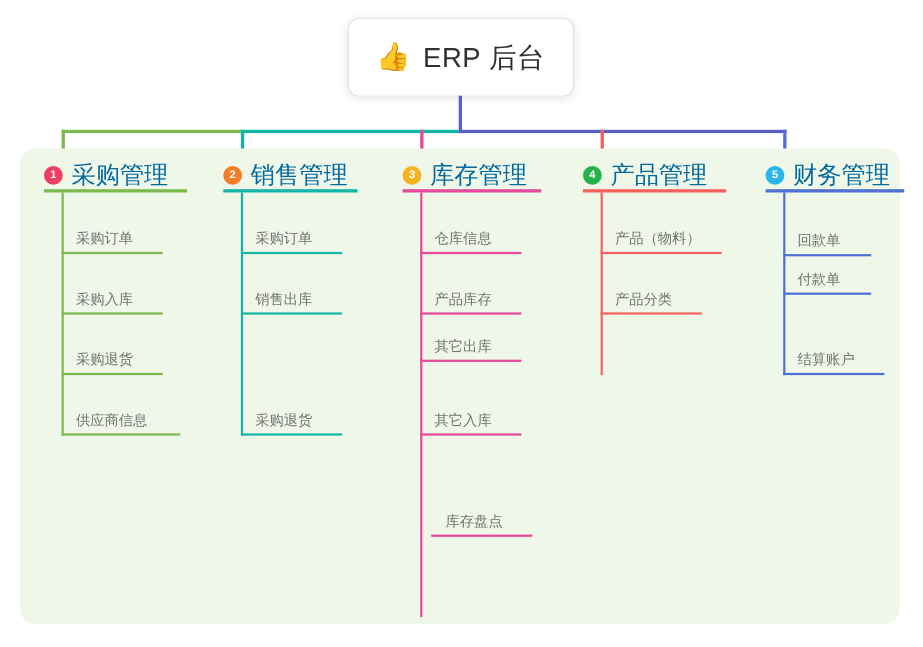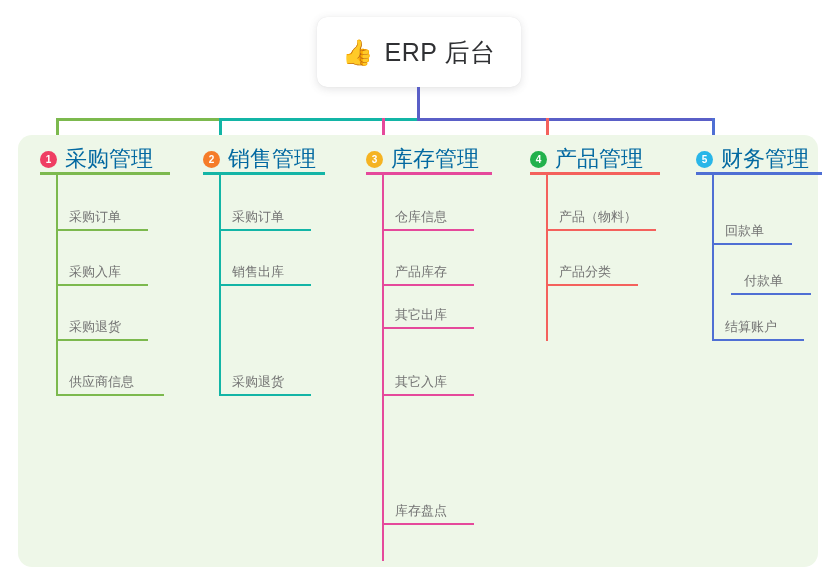--- a/index.html
+++ b/index.html
@@ -204,21 +204,21 @@
         <div class="leaf-line" style="width: 92px; background: rgb(229, 73, 155);"></div>
       </div>
       <div class="leaf" style="top: 168px; width: 92px; height: 26px;">
         <span class="leaf-label">其它出库</span>
         <div class="leaf-line" style="width: 92px; background: rgb(229, 73, 155);"></div>
       </div>
       <div class="leaf" style="top: 235px; width: 92px; height: 26px;">
         <span class="leaf-label">其它入库</span>
         <div class="leaf-line" style="width: 92px; background: rgb(229, 73, 155);"></div>
       </div>
-      <div class="leaf" style="top: 364px; width: 92px; height: 26px;">
+      <div class="leaf" style="top: 327px; width: 92px; height: 26px; margin-left: 10px;">
         <span class="leaf-label">库存盘点</span>
         <div class="leaf-line" style="width: 92px; background: rgb(229, 73, 155);"></div>
       </div>
     </div>
     <div class="column" style="left: 512px; width: 130px; height: 100%;">
       <div class="col-head">
         <span class="badge" style="background: rgb(34, 177, 76);">4</span>
         <span class="col-title">产品管理</span>
       </div>
       <div class="col-underline" style="width: 130px; background: rgb(244, 97, 92);"></div>
@@ -232,25 +232,25 @@
         <div class="leaf-line" style="width: 92px; background: rgb(244, 97, 92);"></div>
       </div>
     </div>
     <div class="column" style="left: 678px; width: 126px; height: 100%;">
       <div class="col-head">
         <span class="badge" style="background: rgb(41, 182, 232);">5</span>
         <span class="col-title">财务管理</span>
       </div>
       <div class="col-underline" style="width: 126px; background: rgb(79, 111, 212);"></div>
       <div class="spine" style="height: 166px; background: rgb(79, 111, 212);"></div>
-      <div class="leaf" style="top: 84px; width: 80px; height: 26px;">
+      <div class="leaf" style="top: 72px; width: 80px; height: 26px;">
         <span class="leaf-label">回款单</span>
         <div class="leaf-line" style="width: 80px; background: rgb(79, 111, 212);"></div>
       </div>
-      <div class="leaf" style="top: 134px; width: 80px; height: 26px; margin-left: 19px;">
+      <div class="leaf" style="top: 107px; width: 80px; height: 26px;">
         <span class="leaf-label">付款单</span>
         <div class="leaf-line" style="width: 80px; background: rgb(79, 111, 212);"></div>
       </div>
       <div class="leaf" style="top: 180px; width: 92px; height: 26px;">
         <span class="leaf-label">结算账户</span>
         <div class="leaf-line" style="width: 92px; background: rgb(79, 111, 212);"></div>
       </div>
     </div>
   </div>
 

